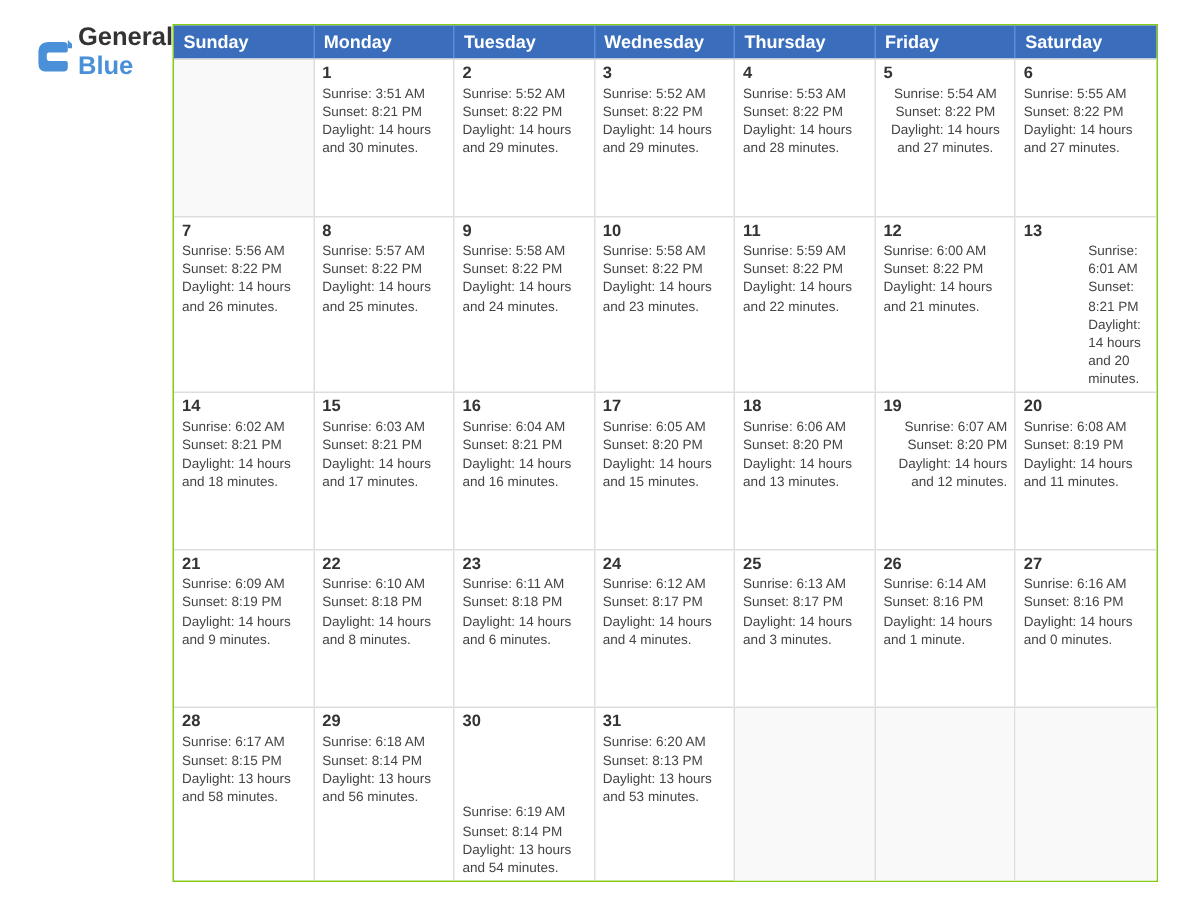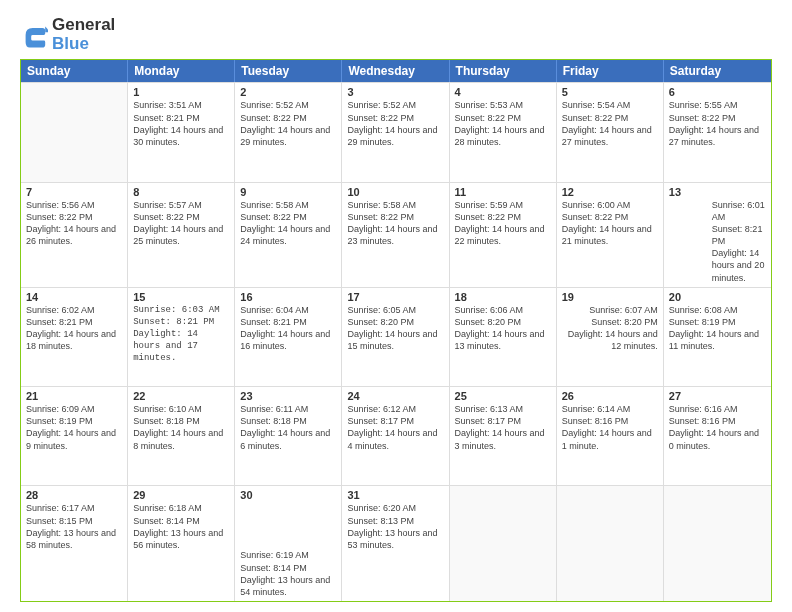--- a/index.html
+++ b/index.html
@@ -6,23 +6,23 @@
     body {
       font-family: Arial, sans-serif;
       background: #fff;
       width: 792px;
       height: 612px;
       overflow: hidden;
     }
     .page {
       width: 792px;
       height: 612px;
-      padding: 16px 20px 10px 20px;
-      display: flex;
-      flex-direction: column;
+      padding: 16px 20px 24px 20px;
+      display: flex;
+      flex-direction: row;
     }
     .header {
       display: flex;
       justify-content: space-between;
       align-items: flex-start;
       margin-bottom: 6px;
     }
     .logo {
       display: flex;
       align-items: center;
@@ -152,21 +152,21 @@
 Daylight: 14 hours and 29 minutes.</div>
           </div>
           <div class="cal-cell">
             <div class="day-num">4</div>
             <div class="day-info" style="white-space: pre-line;">Sunrise: 5:53 AM
 Sunset: 8:22 PM
 Daylight: 14 hours and 28 minutes.</div>
           </div>
           <div class="cal-cell">
             <div class="day-num">5</div>
-            <div class="day-info" style="white-space: pre-line;">Sunrise: 5:54 AM
+            <div class="day-info" style="white-space: pre-line; text-align: center;">Sunrise: 5:54 AM
 Sunset: 8:22 PM
 Daylight: 14 hours and 27 minutes.</div>
           </div>
           <div class="cal-cell">
             <div class="day-num">6</div>
             <div class="day-info" style="white-space: pre-line;">Sunrise: 5:55 AM
 Sunset: 8:22 PM
 Daylight: 14 hours and 27 minutes.</div>
           </div>
         </div>
@@ -216,21 +216,21 @@
         </div>
         <div class="cal-week">
           <div class="cal-cell">
             <div class="day-num">14</div>
             <div class="day-info" style="white-space: pre-line;">Sunrise: 6:02 AM
 Sunset: 8:21 PM
 Daylight: 14 hours and 18 minutes.</div>
           </div>
           <div class="cal-cell">
             <div class="day-num">15</div>
-            <div class="day-info" style="white-space: pre-line; font-family: Liberation Mono, monospace;">Sunrise: 6:03 AM
+            <div class="day-info" style="white-space: pre-line;">Sunrise: 6:03 AM
 Sunset: 8:21 PM
 Daylight: 14 hours and 17 minutes.</div>
           </div>
           <div class="cal-cell">
             <div class="day-num">16</div>
             <div class="day-info" style="white-space: pre-line;">Sunrise: 6:04 AM
 Sunset: 8:21 PM
 Daylight: 14 hours and 16 minutes.</div>
           </div>
           <div class="cal-cell">

